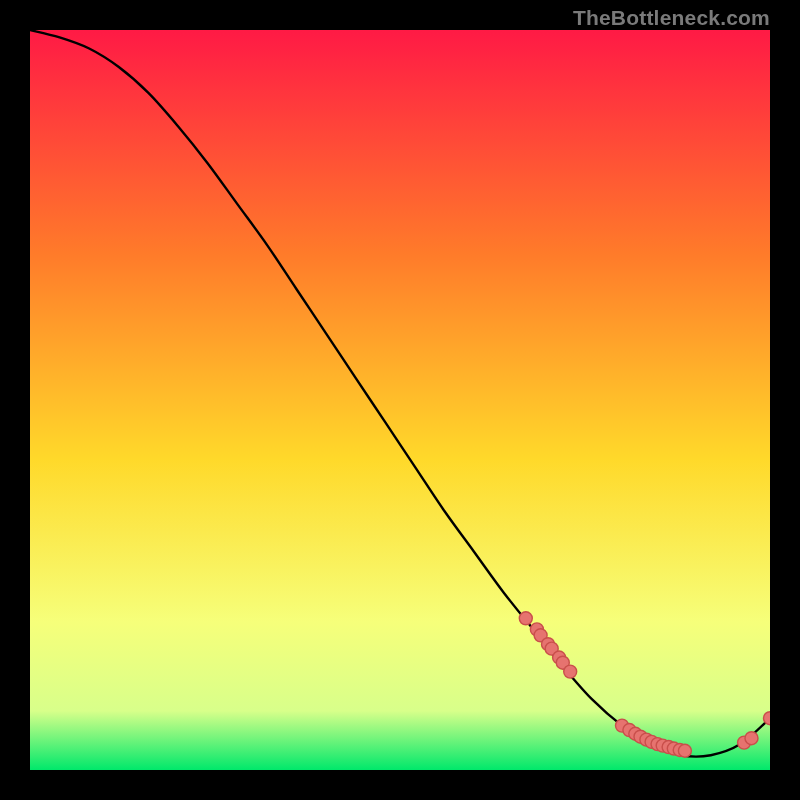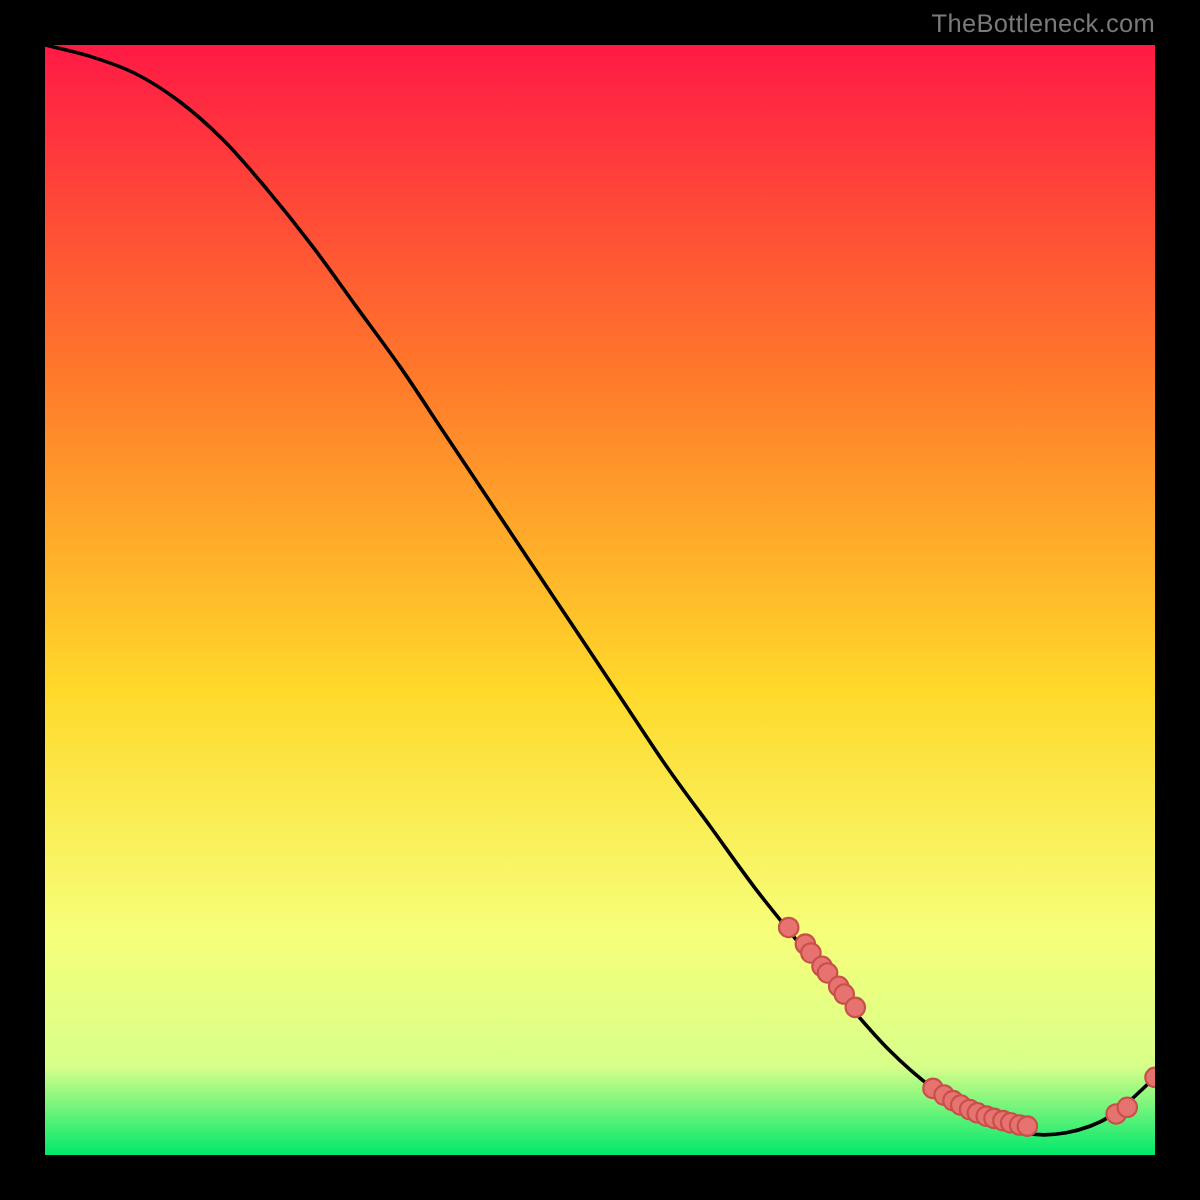--- a/index.html
+++ b/index.html
@@ -27,22 +27,22 @@
   .plot svg {
     display: block;
     width: 740px;
     height: 740px;
   }
   .watermark {
     position: absolute;
     top: 6px;
     right: 30px;
     color: #7a7a7a;
-    font-size: 17px;
-    font-weight: 400;
+    font-size: 21px;
+    font-weight: 700;
     letter-spacing: 0.2px;
     user-select: none;
   }
 </style>
 </head>
 <body>
 
 <div class="stage">
 
   <div class="watermark">TheBottleneck.com</div>

